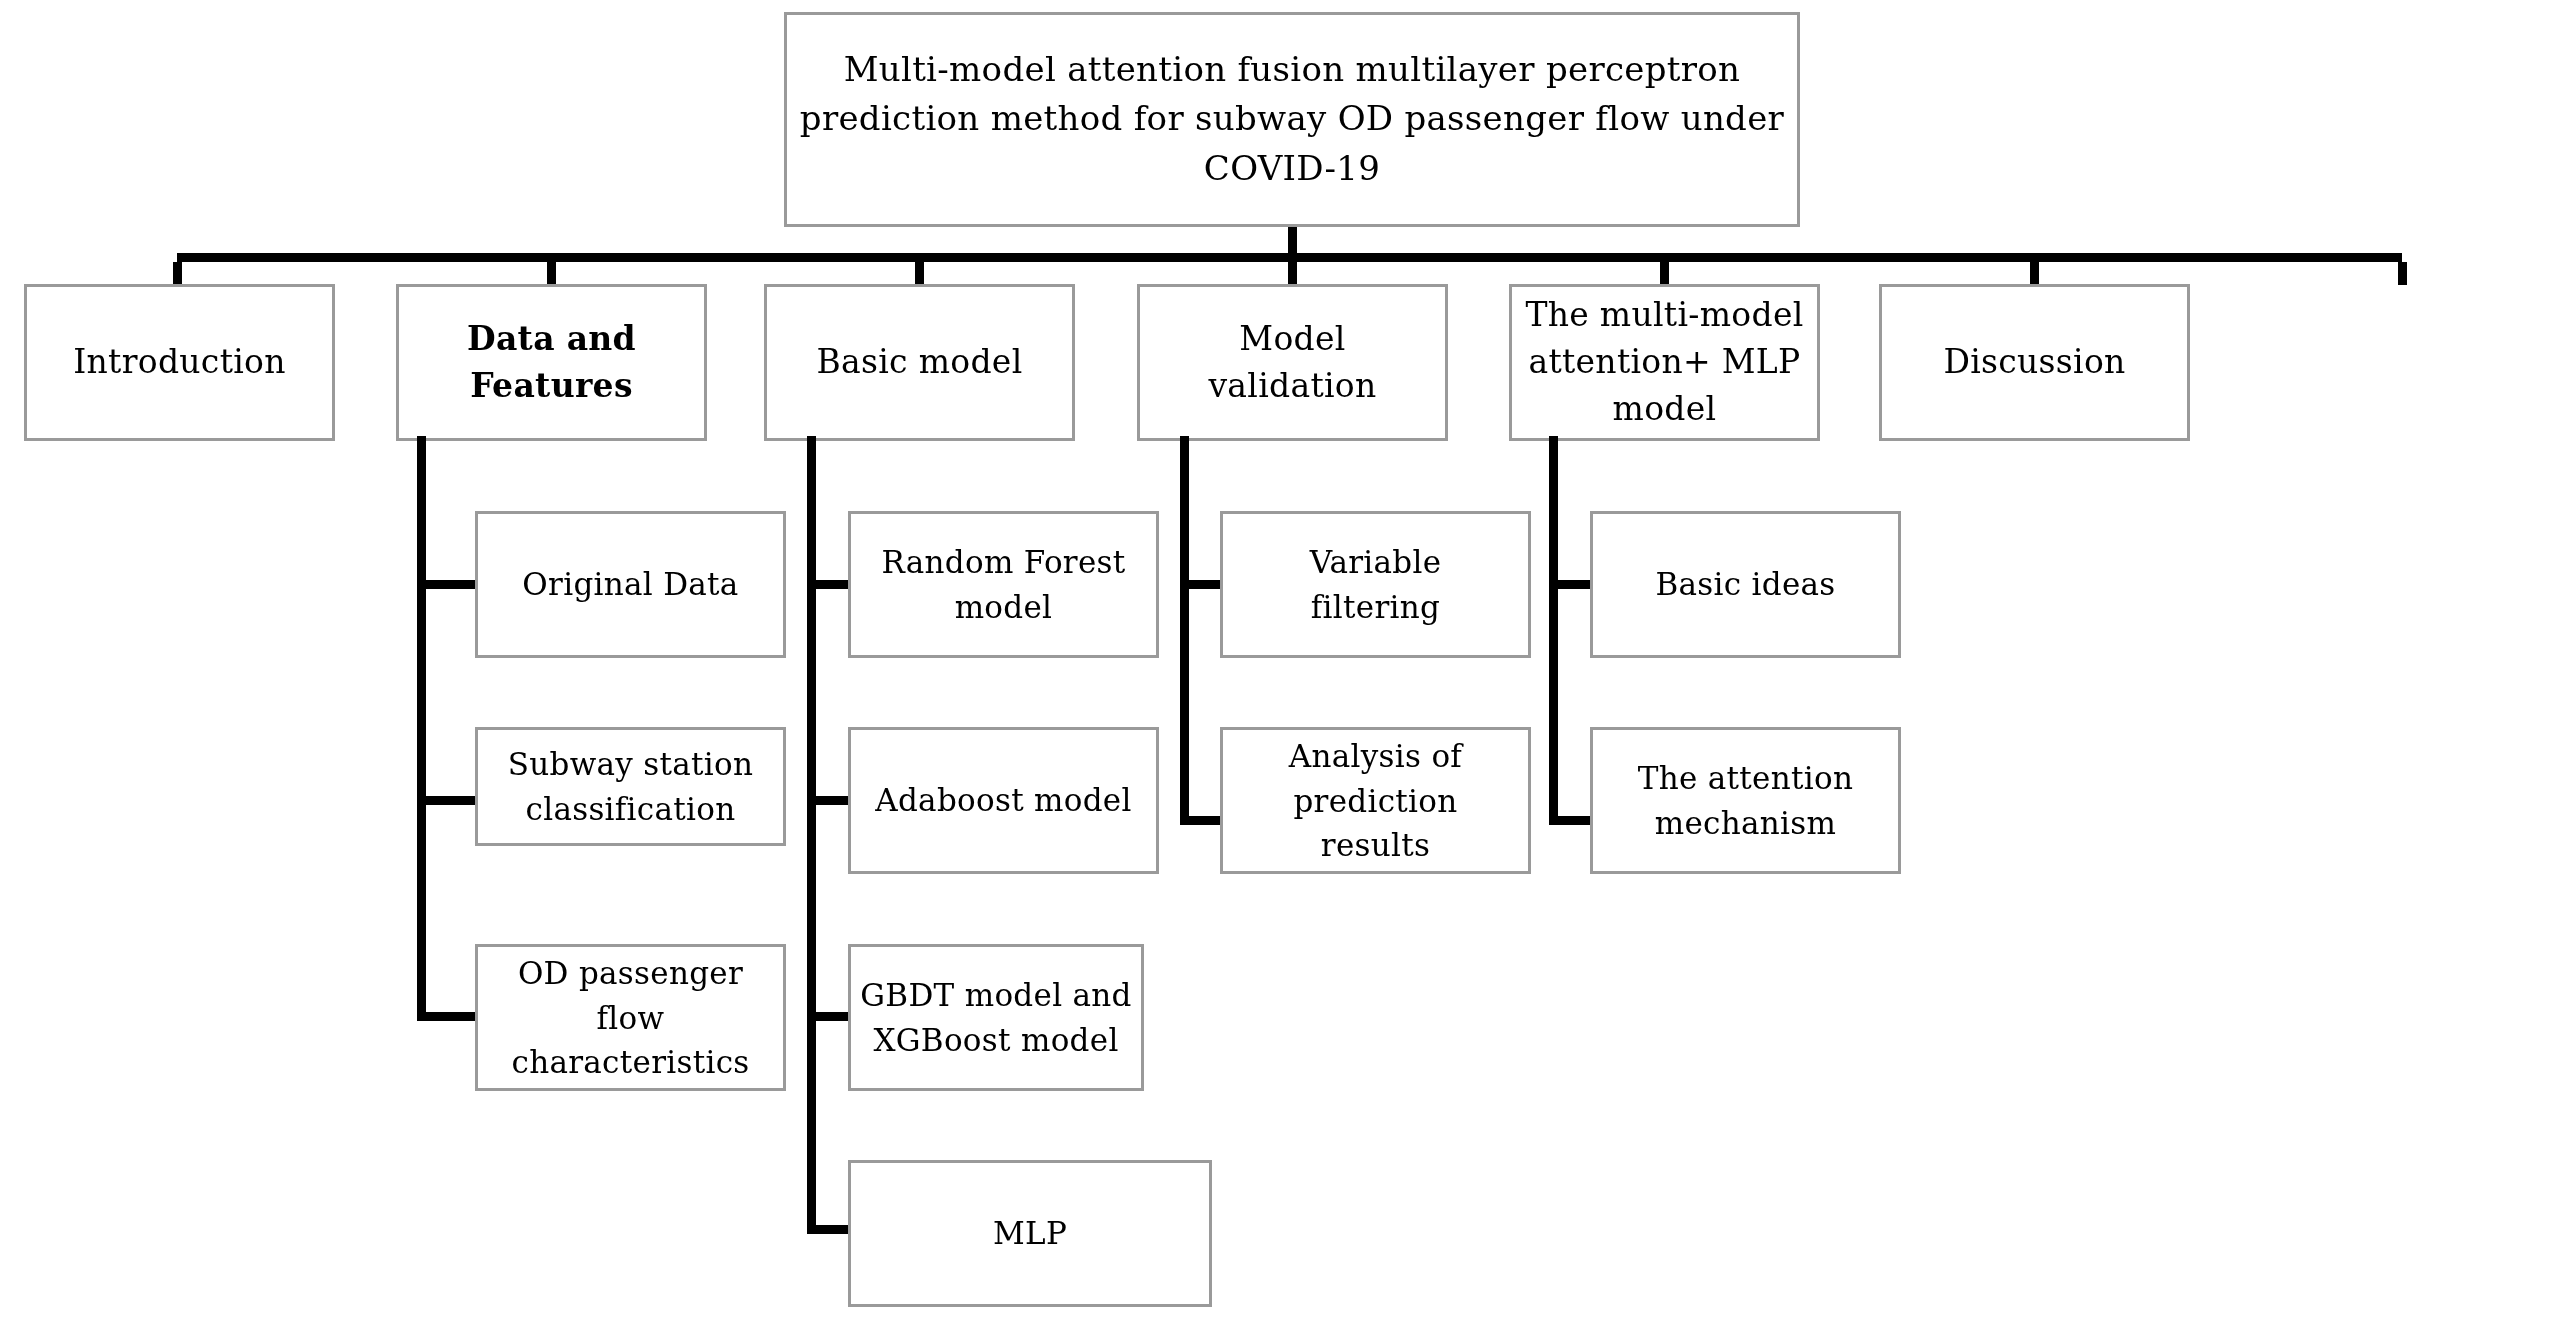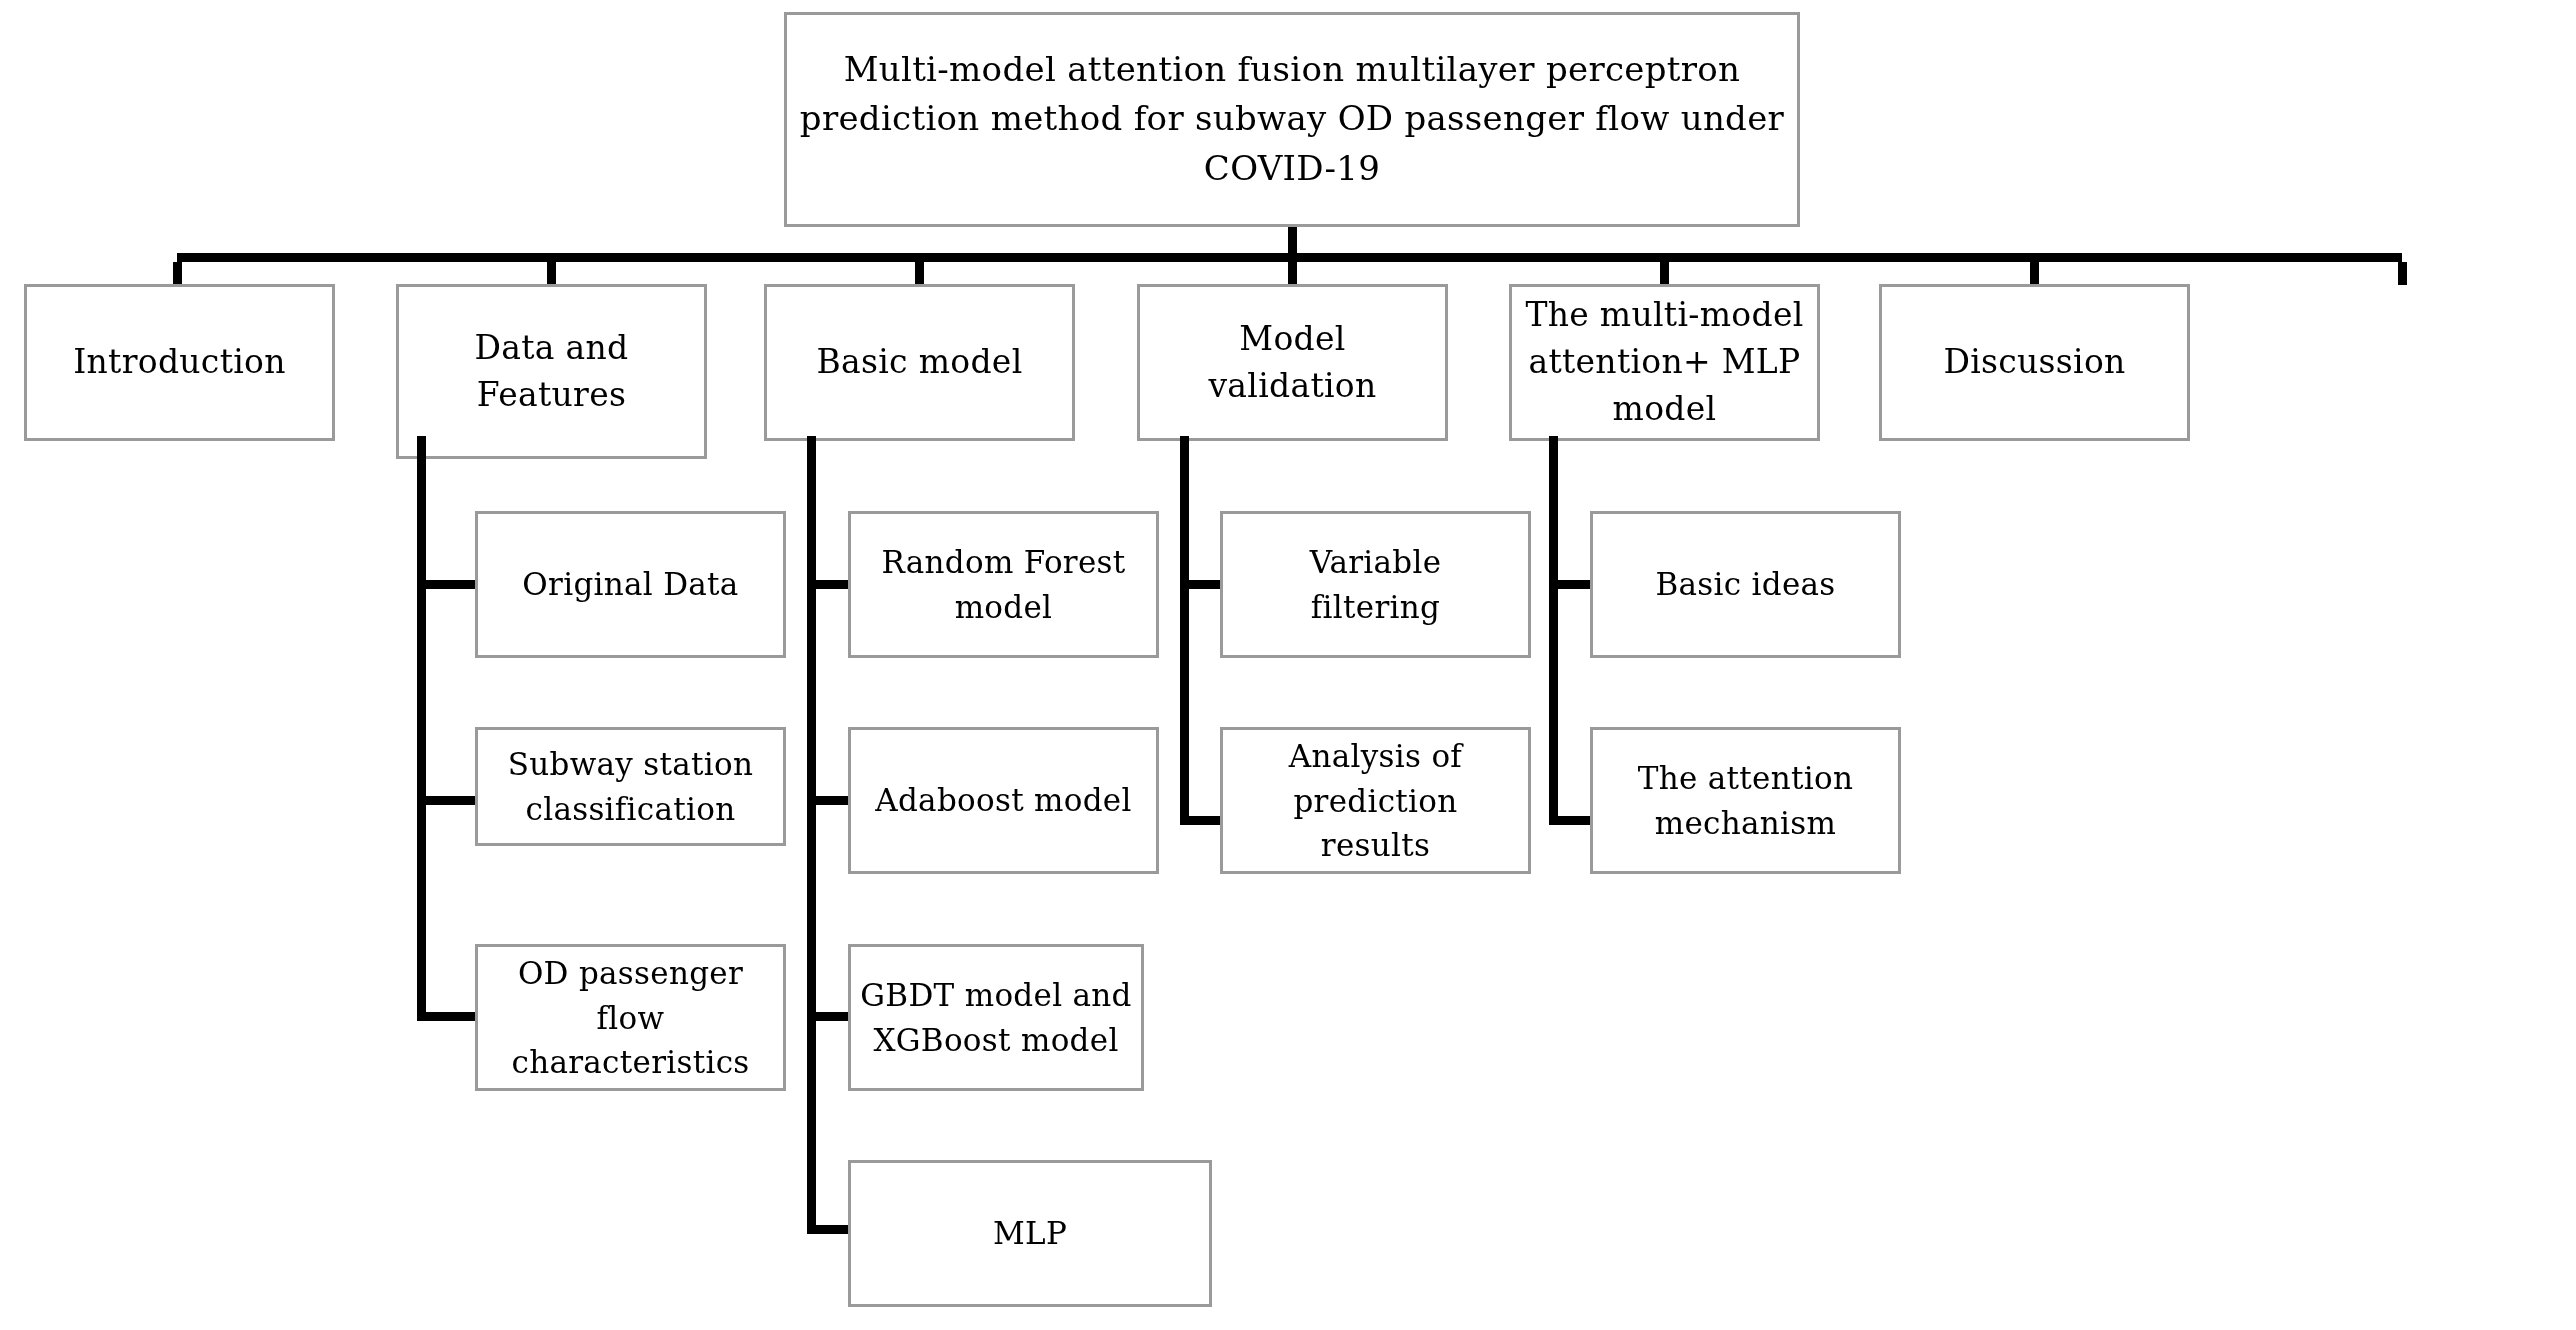--- a/index.html
+++ b/index.html
@@ -60,21 +60,21 @@
   <div class="conn" style="left:173px; top:262px; width:9px; height:23px;"></div>
   <div class="conn" style="left:547px; top:262px; width:9px; height:23px;"></div>
   <div class="conn" style="left:915px; top:262px; width:9px; height:23px;"></div>
   <div class="conn" style="left:1288px; top:262px; width:9px; height:23px;"></div>
   <div class="conn" style="left:1660px; top:262px; width:9px; height:23px;"></div>
   <div class="conn" style="left:2030px; top:262px; width:9px; height:23px;"></div>
   <div class="conn" style="left:2398px; top:262px; width:9px; height:23px;"></div>
 
   <div class="node level1" style="left:24px; top:284px; width:311px; height:157px;">Introduction</div>
 
-  <div class="node level1" style="left:396px; top:284px; width:311px; height:175px;">Data and
+  <div class="node level1" style="left:396px; top:284px; width:311px; height:157px;font-weight:bold;">Data and
 Features</div>
 
   <div class="node level1" style="left:764px; top:284px; width:311px; height:157px;">Basic model</div>
 
   <div class="node level1" style="left:1137px; top:284px; width:311px; height:157px;">Model
 validation</div>
 
   <div class="node level1" style="left:1509px; top:284px; width:311px; height:157px;">The multi-model
 attention+ MLP
 model</div>

